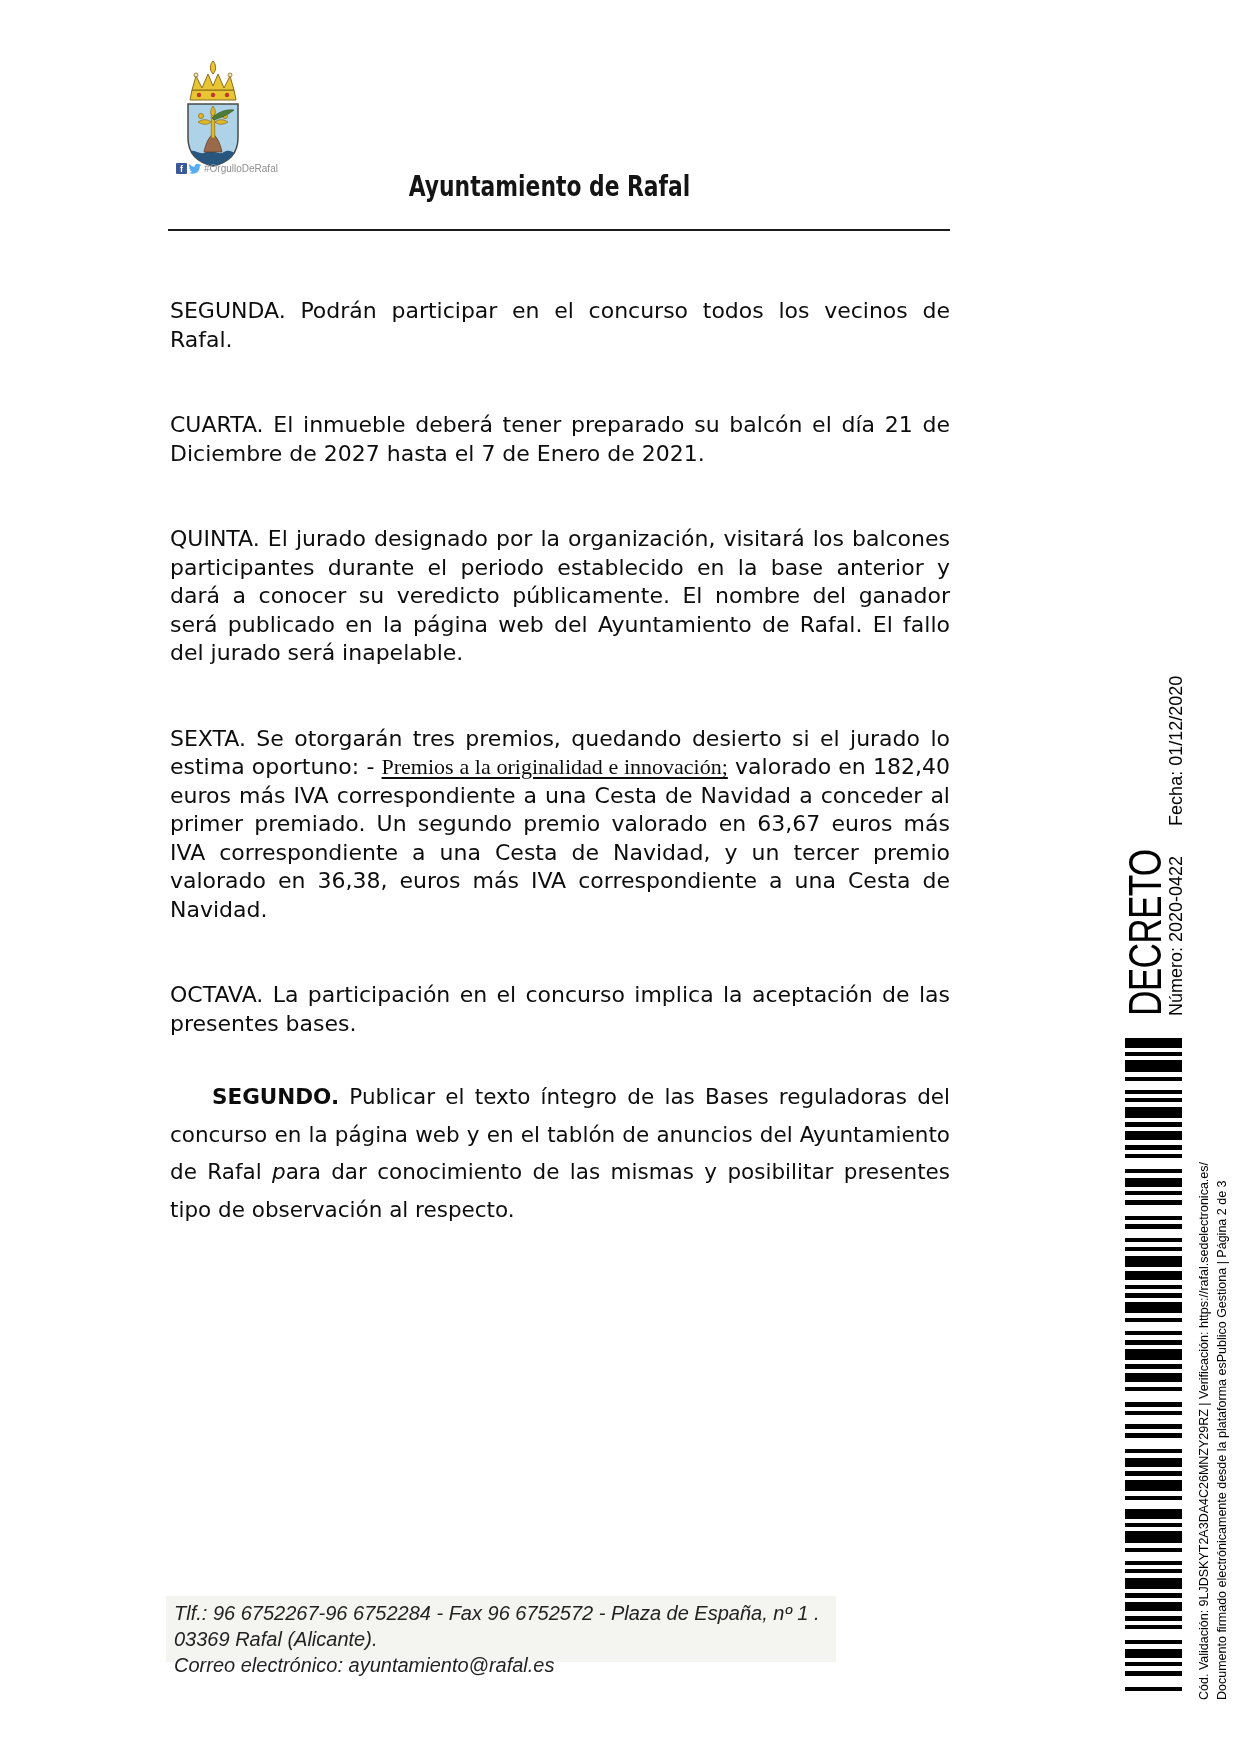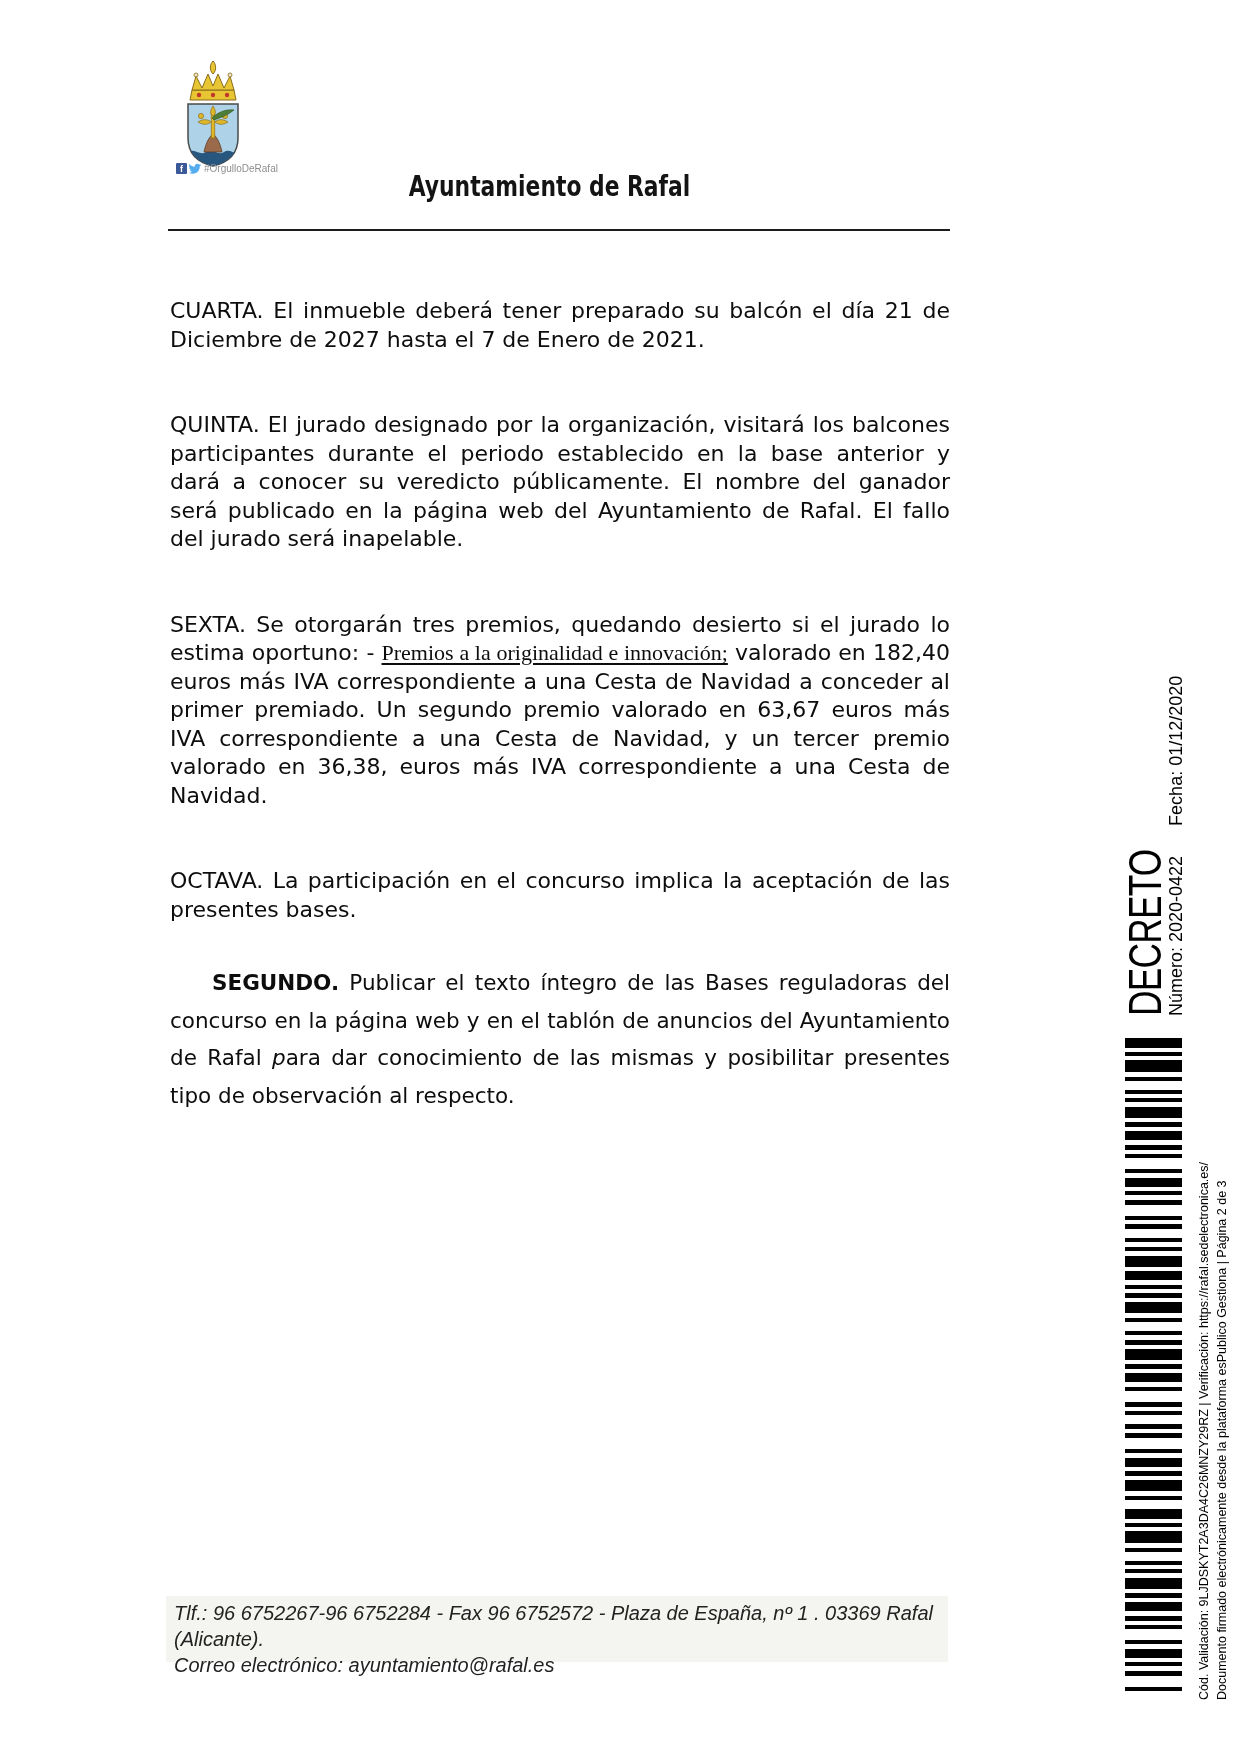--- a/index.html
+++ b/index.html
@@ -23,21 +23,21 @@
   .body-text{position:absolute;left:170px;top:297px;width:780px;font-size:22px;line-height:28.5px;
              text-align:justify;color:#0d0d0d;}
   .body-text p{margin:0;}
   .body-text p + p{margin-top:57px;}
   .u-seg{text-decoration:underline;text-underline-offset:3px;font-family:Liberation Serif, serif;}
   .resolution{margin-top:40px !important;line-height:37.5px;text-indent:42px;font-size:21.5px;}
   .resolution .lead{font-weight:bold;}
   .resolution .it{font-style:italic;}
 
   
-  .footer-band{position:absolute;left:166px;top:1596px;width:782px;height:66px;background:#f4f4f0;
+  .footer-band{position:absolute;left:166px;top:1596px;width:670px;height:66px;background:#f4f4f0;
                padding:4px 0 0 8px;box-sizing:border-box;
                font-family:"Liberation Sans",sans-serif;font-style:italic;
                font-size:20px;line-height:26px;color:#222;}
 
   
   .decree-block{position:absolute;left:1124px;top:1016px;width:334px;height:62px;
                 transform:rotate(-90deg);transform-origin:0 0;white-space:nowrap;
                 font-family:"Liberation Sans",sans-serif;color:#000;}
   .decree-title{font-size:47px;line-height:42px;display:inline-block;
                 transform:scaleX(0.75);transform-origin:left bottom;letter-spacing:-1px;}
@@ -98,20 +98,21 @@
     </svg>
     <span class="social-tag">#OrgulloDeRafal</span>
   </div>
 
   <div class="doc-title">
     <span>Ayuntamiento de Rafal</span>
   </div>
   <div class="header-rule"></div>
 
   <div class="body-text">
+    <p>SEGUNDA. Podrán participar en el concurso todos los vecinos  de Rafal.</p>
     <p>CUARTA. El inmueble deberá tener preparado su balcón el día 21 de Diciembre de 2027 hasta el 7 de Enero de 2021.</p>
     <p>QUINTA. El jurado designado por la organización, visitará los balcones participantes durante el periodo establecido en la base anterior  y dará a conocer su veredicto públicamente. El nombre del  ganador será publicado en la página web del Ayuntamiento de Rafal. El fallo del jurado será inapelable.</p>
     <p><span>SEXTA. Se otorgarán tres premios, quedando  desierto si el jurado lo estima oportuno: - </span><span class="u-seg">Premios a la originalidad e innovación;</span><span> valorado en 182,40 euros más IVA correspondiente a una Cesta de Navidad a conceder al primer premiado. Un segundo premio valorado en 63,67 euros más IVA correspondiente a una Cesta de Navidad, y un tercer premio valorado en 36,38, euros más IVA correspondiente a una Cesta de Navidad.</span></p>
     <p>OCTAVA. La participación en el concurso implica la aceptación de las presentes bases.</p>
     <p class="resolution"><span class="lead">SEGUNDO.</span><span> Publicar el texto íntegro de las Bases reguladoras del concurso en la página web y en el tablón de anuncios del Ayuntamiento de Rafal </span><span class="it">p</span><span>ara dar conocimiento de las mismas y posibilitar presentes tipo de observación al respecto.</span></p>
   </div>
 
   <div class="footer-band">
     <div>Tlf.: 96 6752267-96 6752284 - Fax 96 6752572 - Plaza de España, nº 1 . 03369 Rafal (Alicante).</div>
     <div>Correo electrónico: ayuntamiento@rafal.es</div>

